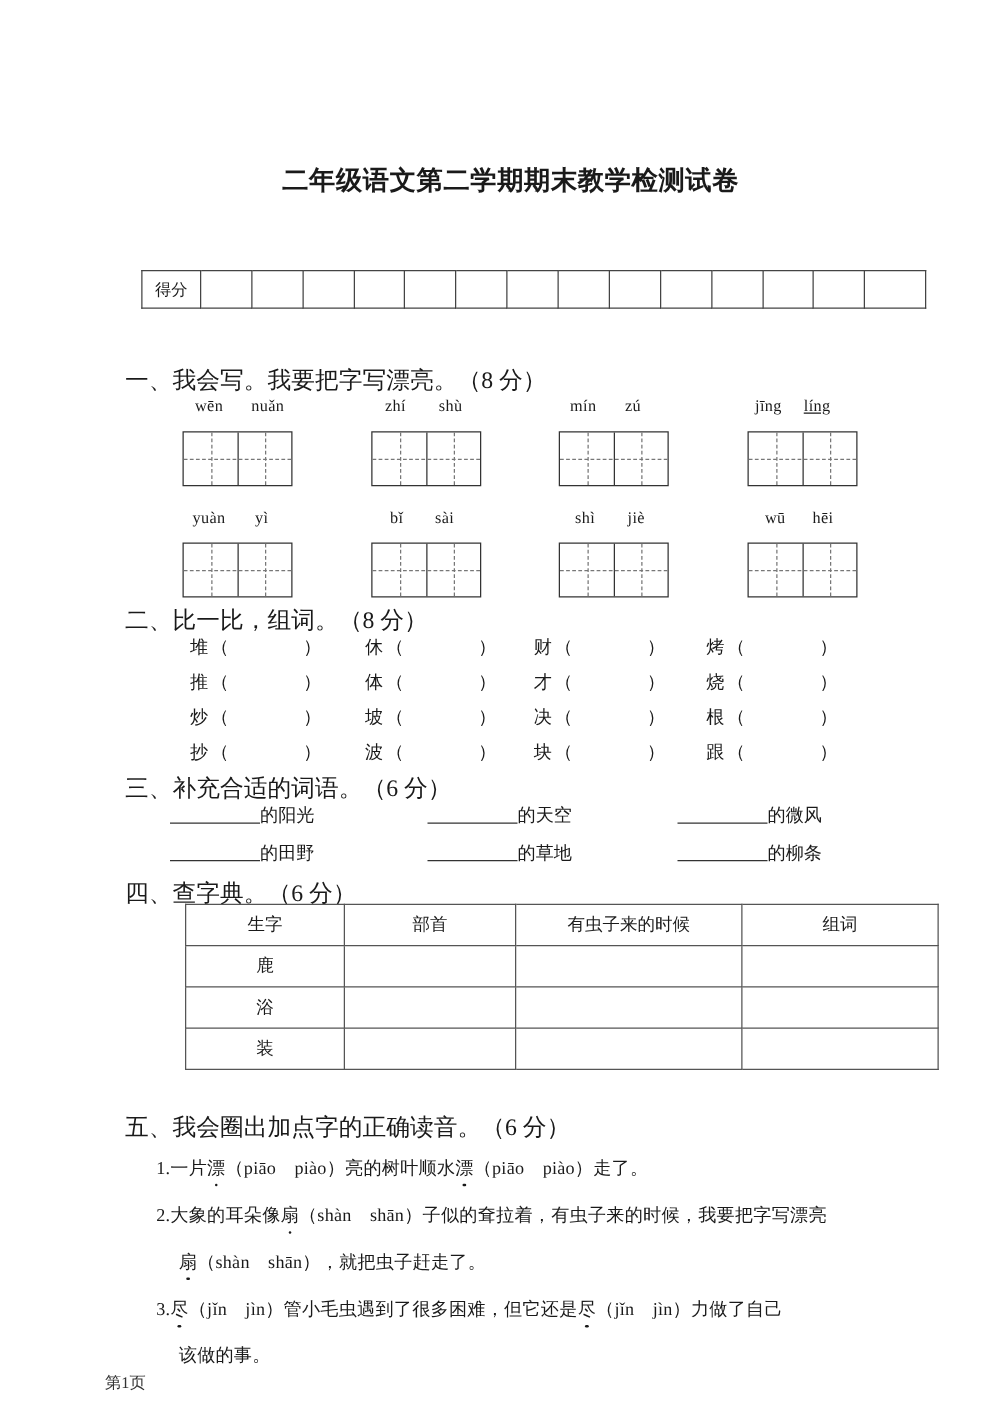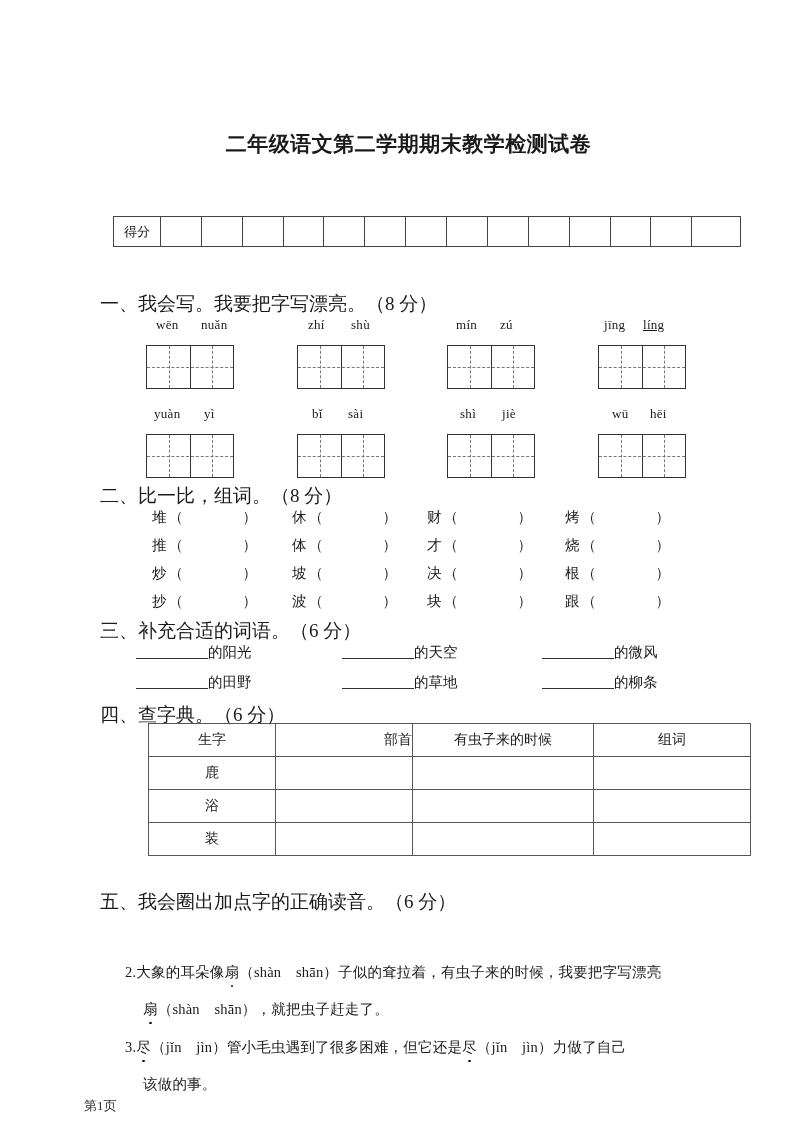--- a/index.html
+++ b/index.html
@@ -141,21 +141,21 @@
   }
   .dict-table td {
     border: 1px solid #555;
     height: 32px;
     text-align: center;
     vertical-align: middle;
     font-size: 14px;
     padding: 0;
   }
   .dict-table td.c1 { width: 126px; }
-  .dict-table td.c2 { width: 136px; text-align: right; }
+  .dict-table td.c2 { width: 136px; }
   .dict-table td.c3 { width: 180px; }
   .dict-table td.c4 { width: 156px; }
 
   
   .q-line {
     position: absolute;
     font-size: 14.5px;
     white-space: nowrap;
     letter-spacing: 0.2px;
   }
@@ -386,20 +386,23 @@
         <td class="c1">装</td>
         <td class="c2"></td>
         <td class="c3"></td>
         <td class="c4"></td>
       </tr>
     </tbody>
   </table>
 
   <div class="sec-h" style="left:88px; top:889px;">五、我会圈出加点字的正确读音。（6 分）</div>
 
+  <div class="q-line" style="left:113px; top:925px;">
+    <span>1.</span><span>一片</span><span class="dotted">漂</span><span class="py">（piāo　piào）亮的树叶顺水</span><span class="dotted">漂</span><span class="py">（piāo　piào）走了。</span>
+  </div>
 
   <div class="q-line" style="left:113px; top:963px;">
     <span>2.</span><span>大象的耳朵像</span><span class="dotted">扇</span><span class="py">（shàn　shān）子似的耷拉着，有虫子来的时候，我要把字写漂亮</span>
   </div>
   <div class="q-line" style="left:131px; top:1000px;">
     <span class="dotted">扇</span><span class="py">（shàn　shān），就把虫子赶走了。</span>
   </div>
 
   <div class="q-line" style="left:113px; top:1038px;">
     <span>3.</span><span class="dotted">尽</span><span class="py">（jǐn　jìn）管小毛虫遇到了很多困难，但它还是</span><span class="dotted">尽</span><span class="py">（jǐn　jìn）力做了自己</span>

